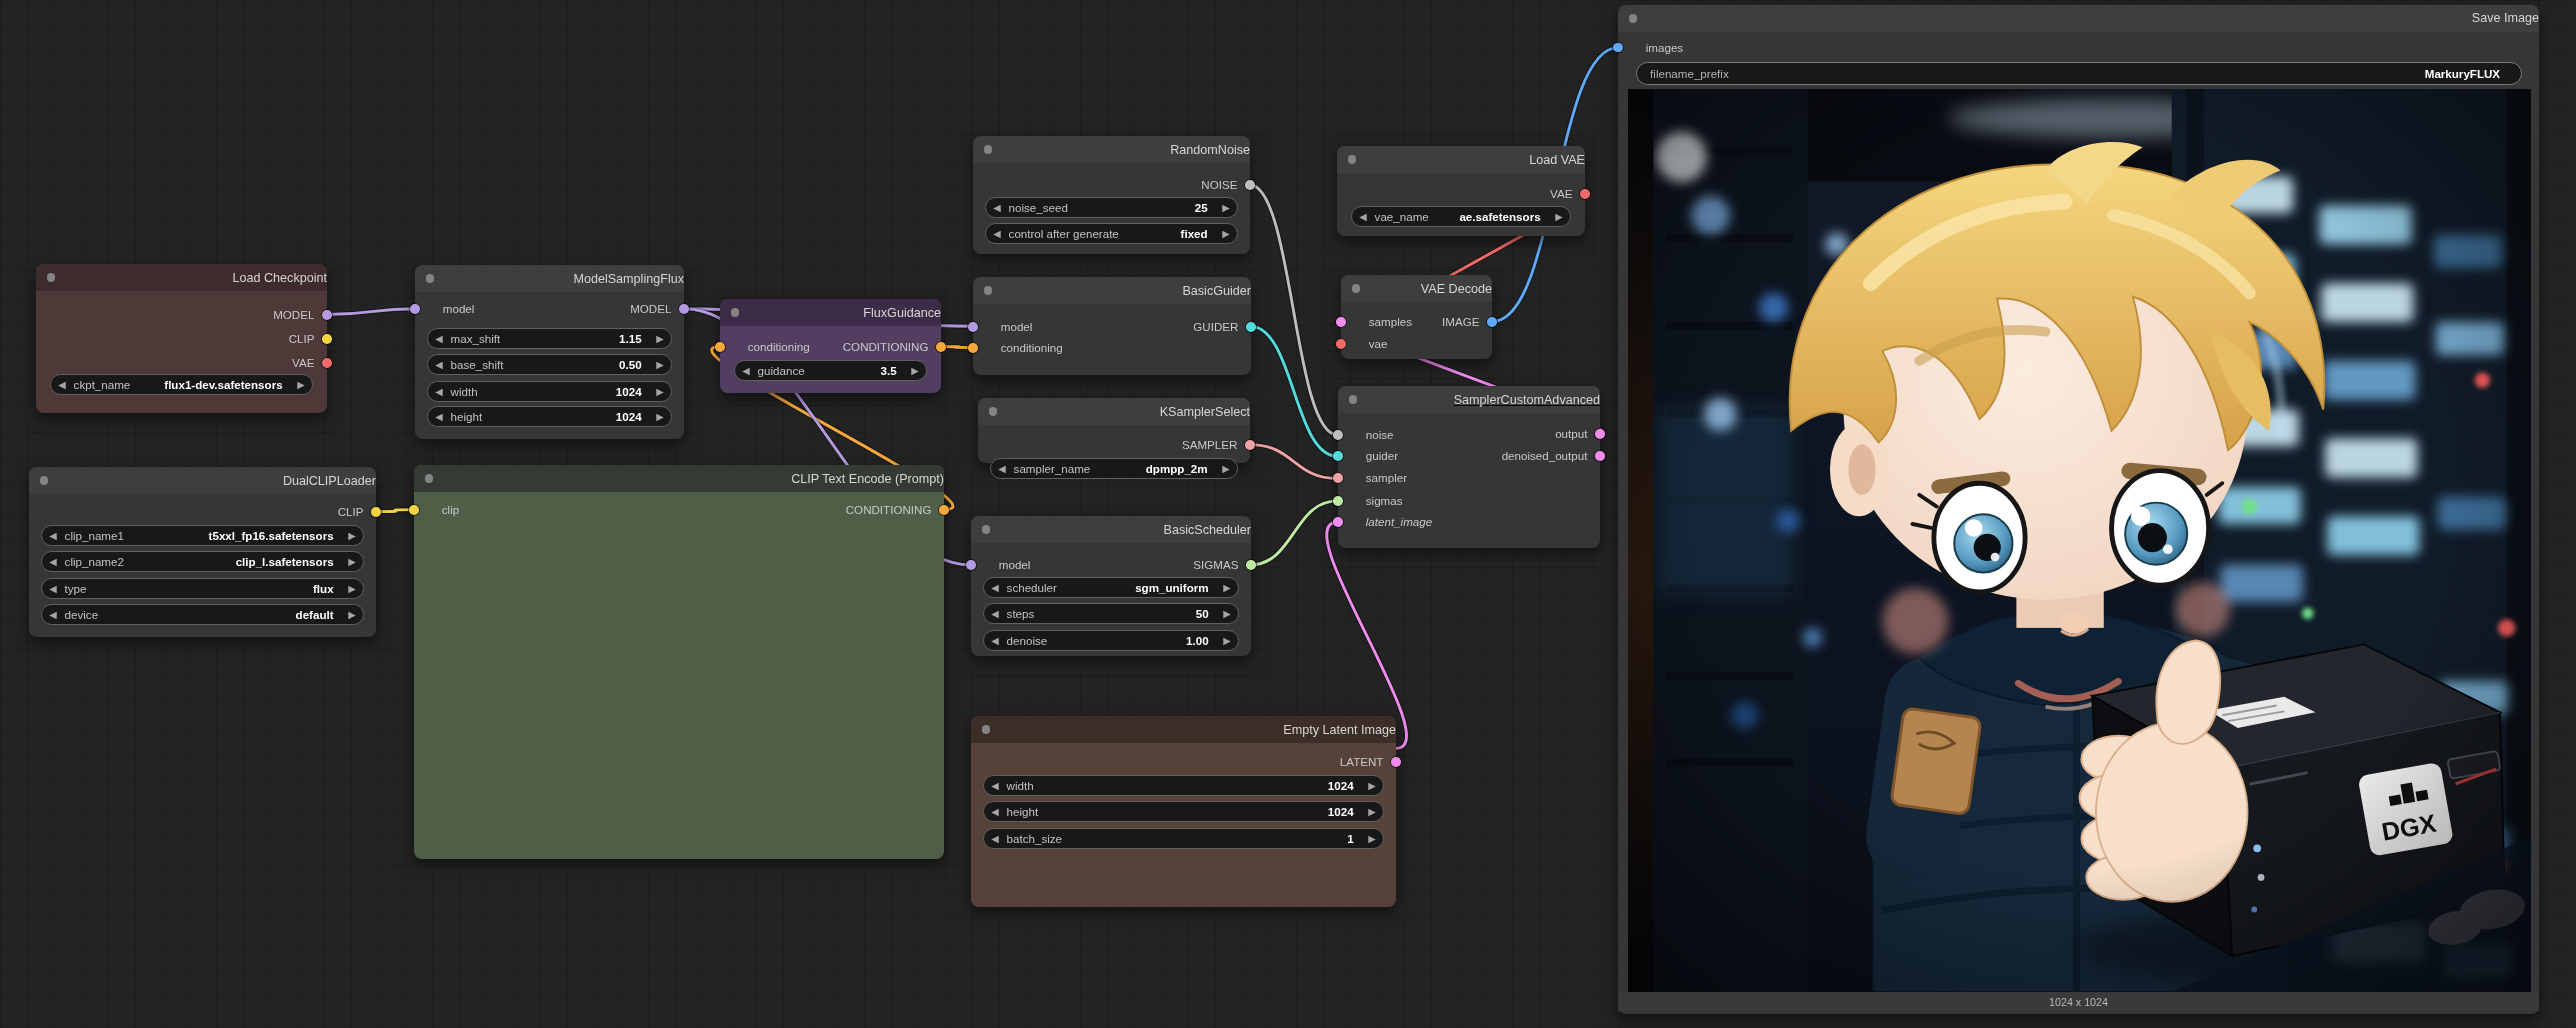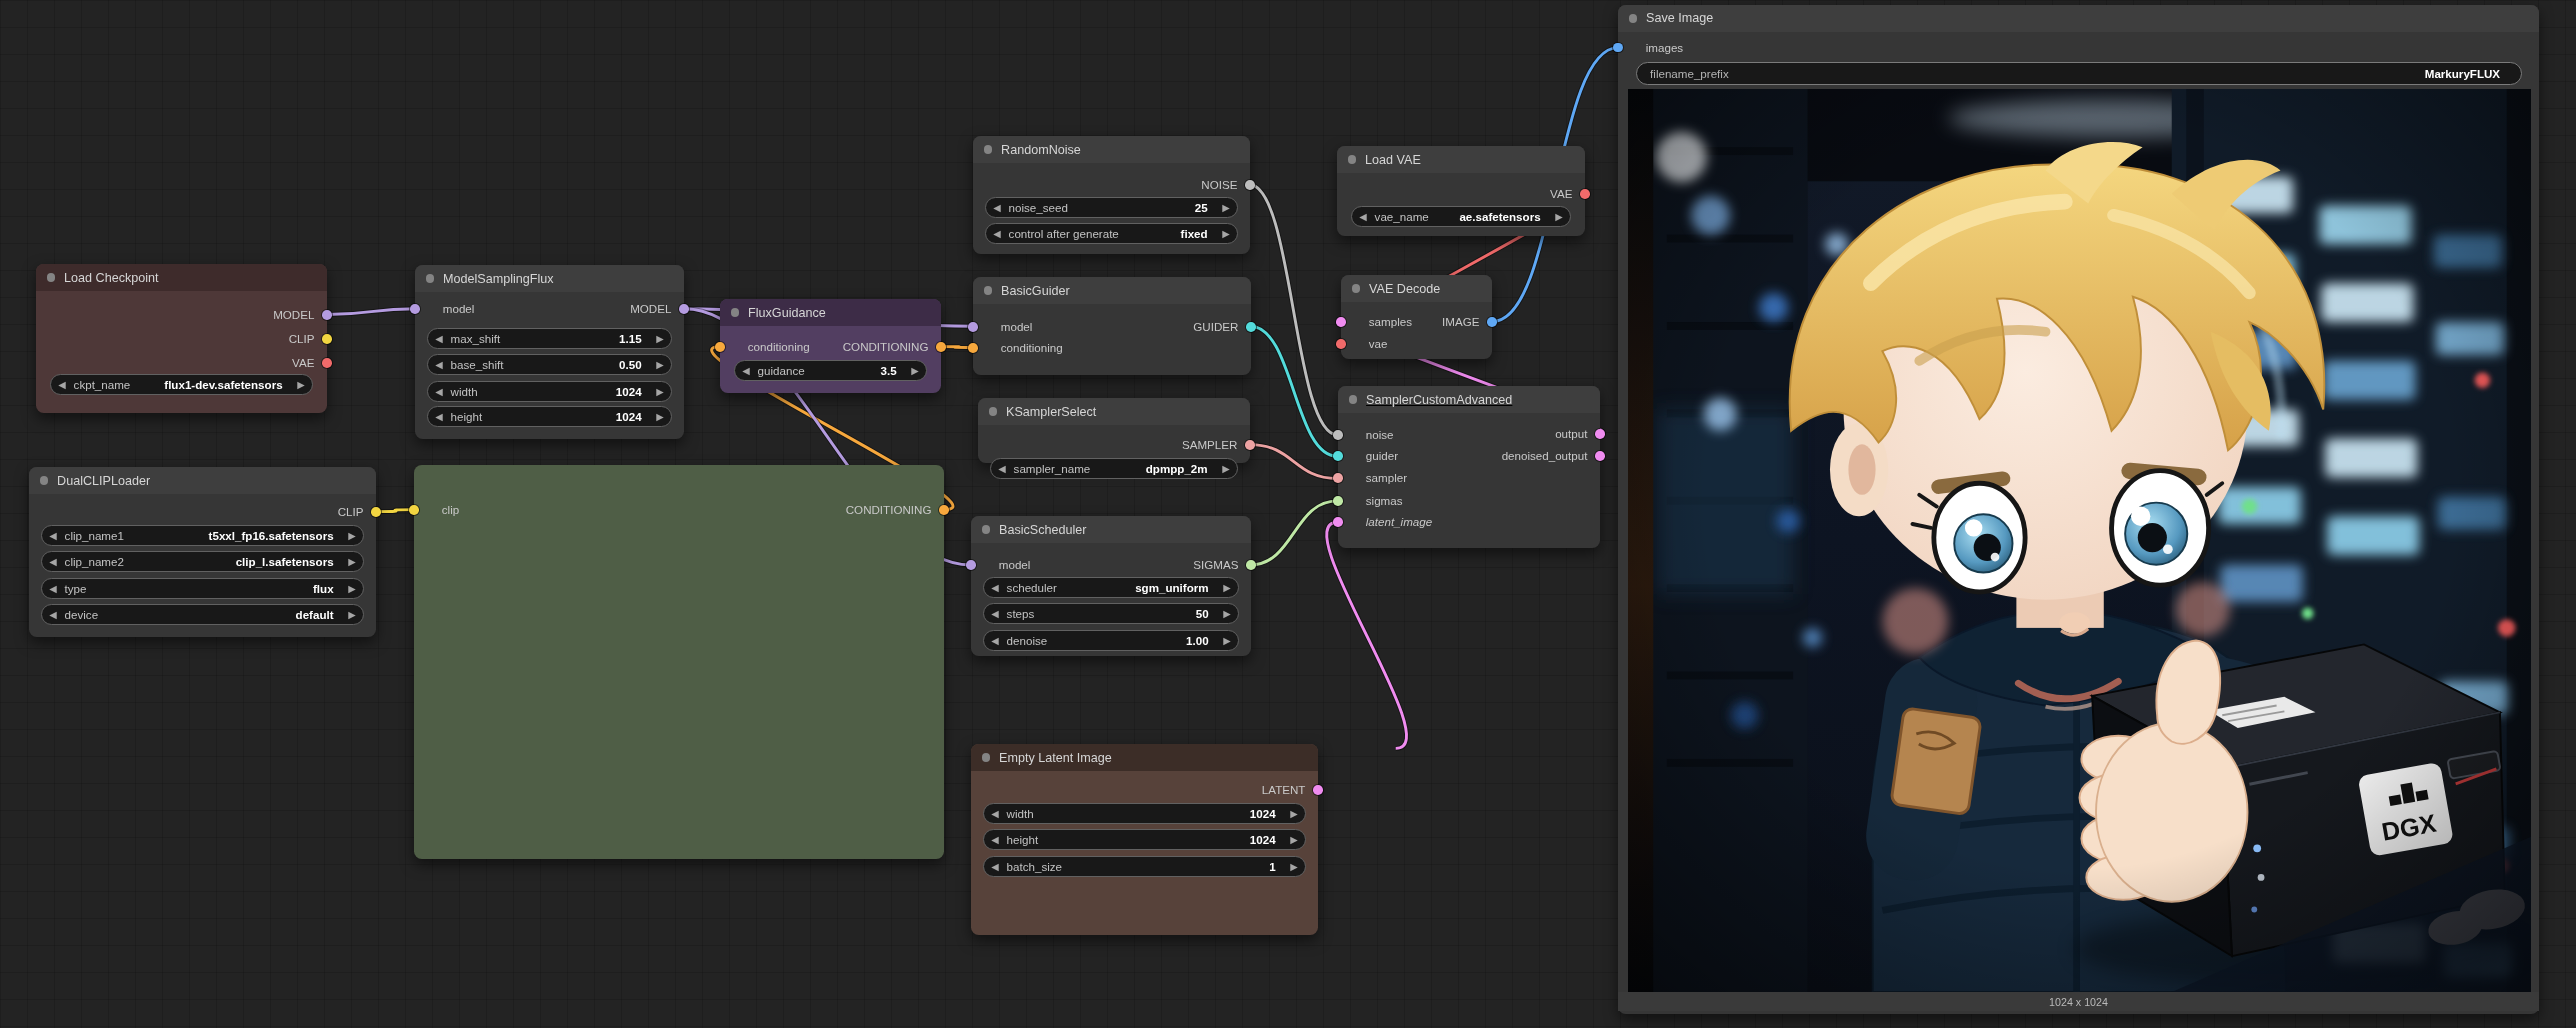--- a/index.html
+++ b/index.html
@@ -5,21 +5,21 @@
   html,body{margin:0;padding:0;background:#232323;}
   body{width:2576px;height:1029px;overflow:hidden;font-family:"Liberation Sans",sans-serif;}
   #canvas{position:relative;width:2576px;height:1029px;
     background-color:#232323;
     background-image:linear-gradient(rgba(0,0,0,.14) 1px,transparent 1px),linear-gradient(90deg,rgba(0,0,0,.14) 1px,transparent 1px);
     background-size:27px 27px;}
   #links{position:absolute;left:0;top:0;z-index:1;}
   #nodes{position:absolute;left:0;top:0;z-index:2;width:0;height:0;}
   #artwork{position:absolute;left:1628px;top:89px;z-index:3;}
   .node{position:absolute;border-radius:7.8px;box-shadow:0 5.8px 13.6px rgba(0,0,0,.5);z-index:2;}
-  .hdr{position:absolute;left:0;top:0;right:0;height:27px;border-radius:7.8px 7.8px 0 0;display:flex;align-items:center;}
+  .hdr{position:absolute;left:0;top:0;right:0;height:27px;border-radius:7.8px 7.8px 0 0;display:flex;align-items:center;justify-content:space-between;}
   .hdot{width:8.7px;height:8.7px;border-radius:50%;background:#848484;margin:0 8.7px 0 10.7px;flex:0 0 auto;}
   .ttl{font-size:12.6px;color:#d6d6d6;white-space:nowrap;}
   .port{position:absolute;height:15.5px;display:flex;align-items:center;font-size:11.6px;color:#c9c9c9;white-space:nowrap;}
   .pin{left:-4.9px;}
   .pout{right:-4.9px;}
   .pdot{width:9.7px;height:9.7px;border-radius:50%;box-shadow:0 0 0 1px rgba(0,0,0,.5);flex:0 0 auto;}
   .pin .plbl{margin-left:23px;}
   .pout .plbl{margin-right:7.8px;}
   .widget{position:absolute;height:21.4px;background:#181818;border:1px solid #616161;border-radius:11.6px;
     display:flex;align-items:center;font-size:11.6px;color:#c3c3c3;box-sizing:border-box;}
@@ -194,20 +194,24 @@
           <span class="pdot" style="background: rgb(247, 168, 61);"></span>
         </div>
         <div class="widget" style="left: 13.6px; right: 13.6px; top: 61px;">
           <span class="arr">◀</span>
           <span class="wl">guidance</span>
           <span class="wv">3.5</span>
           <span class="arr">▶</span>
         </div>
       </div>
       <div class="node" style="left: 414px; top: 465px; width: 530px; height: 394px; background: rgb(79, 94, 70);">
+        <div class="hdr" style="background: rgb(51, 59, 51);">
+          <span class="hdot"></span>
+          <span class="ttl">CLIP Text Encode (Prompt)</span>
+        </div>
         <div class="port pin" style="top: 37px;">
           <span class="pdot" style="background: rgb(242, 213, 65);"></span>
           <span class="plbl">clip</span>
         </div>
         <div class="port pout" style="top: 37px;">
           <span class="plbl">CONDITIONING</span>
           <span class="pdot" style="background: rgb(247, 168, 61);"></span>
         </div>
       </div>
       <div class="node" style="left: 973px; top: 136px; width: 277px; height: 118px; background: rgb(54, 54, 54);">
@@ -291,21 +295,21 @@
           <span class="wv">50</span>
           <span class="arr">▶</span>
         </div>
         <div class="widget" style="left: 11.6px; right: 11.6px; top: 114px;">
           <span class="arr">◀</span>
           <span class="wl">denoise</span>
           <span class="wv">1.00</span>
           <span class="arr">▶</span>
         </div>
       </div>
-      <div class="node" style="left: 971px; top: 744px; width: 347px; height: 191px; background: rgb(87, 66, 58);">
+      <div class="node" style="left: 971px; top: 716px; width: 425px; height: 191px; background: rgb(87, 66, 58);">
         <div class="hdr" style="background: rgb(60, 45, 39);">
           <span class="hdot"></span>
           <span class="ttl">Empty Latent Image</span>
         </div>
         <div class="port pout" style="top: 38px;">
           <span class="plbl">LATENT</span>
           <span class="pdot" style="background: rgb(240, 140, 240);"></span>
         </div>
         <div class="widget" style="left: 11.6px; right: 11.6px; top: 59px;">
           <span class="arr">◀</span>

